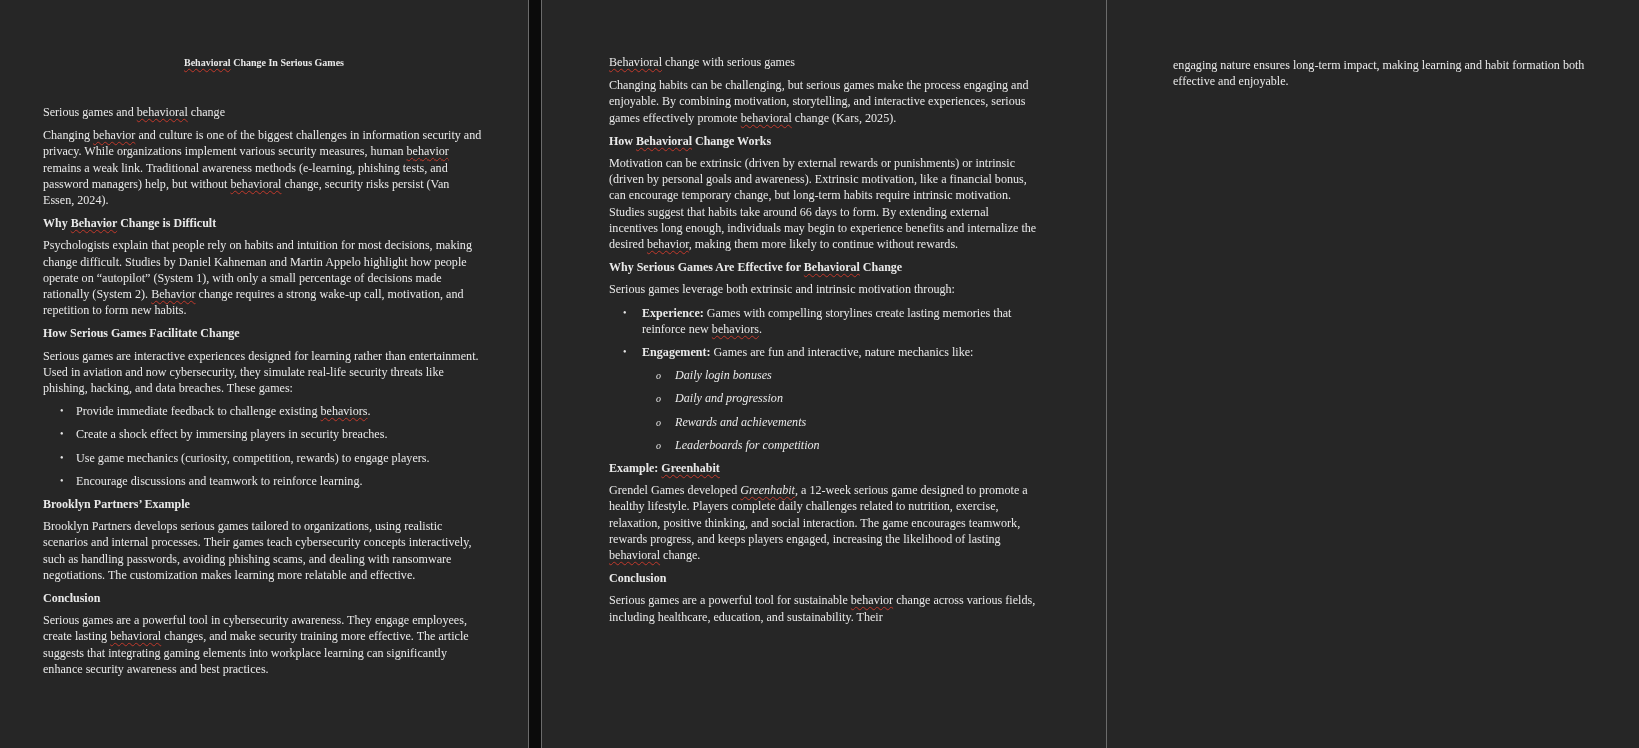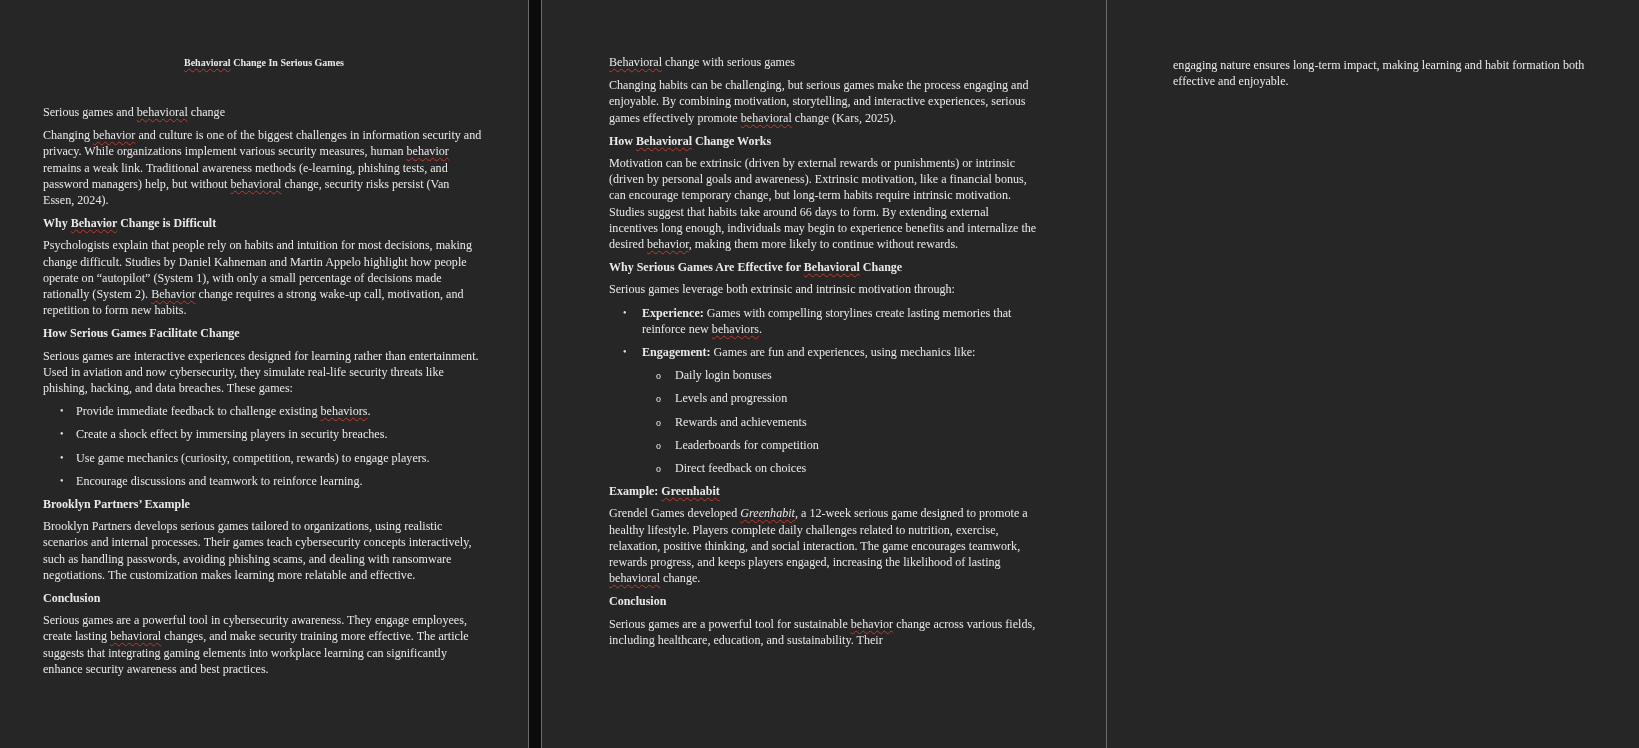--- a/index.html
+++ b/index.html
@@ -34,21 +34,21 @@
   .plain-heading { margin:0 0 7px 0; }
   ul { margin:0 0 6px 0; padding:0; list-style:none; }
   ul li { position:relative; margin:0 0 7px 0; }
   ul.level1 li { padding-left:33px; }
   ul.level1 li::before {
     content:"\2022"; position:absolute; left:17px; top:0; font-size:10px;
   }
   #page2 ul.level1 li { padding-left:33px; }
   #page2 ul.level1 li::before { left:14px; }
   ul.level2 { margin:7px 0 0 0; }
-  ul.level2 li { padding-left:35px; margin-bottom:7px; }
+  ul.level2 li { padding-left:35px; margin-bottom:7px;font-style:italic; }
   ul.level2 li::before {
     content:"o"; position:absolute; left:19px; top:1px; font-size:10px;
   }
   .sp { text-decoration:underline wavy #c0392b; text-decoration-thickness:1px; text-underline-offset:2px; }
   .ital { font-style:italic; }
   b { font-weight:bold; }
 </style>
 </head>
 <body>
 
@@ -80,27 +80,26 @@
   <div class="content">
     <div class="content-inner">
       <p class="plain-heading"><span class="sp">Behavioral</span> change with serious games</p>
       <p>Changing habits can be challenging, but serious games make the process engaging and enjoyable. By combining motivation, storytelling, and interactive experiences, serious games effectively promote <span class="sp">behavioral</span> change (Kars, 2025).</p>
       <h3>How <span class="sp">Behavioral</span> Change Works</h3>
       <p>Motivation can be extrinsic (driven by external rewards or punishments) or intrinsic (driven by personal goals and awareness). Extrinsic motivation, like a financial bonus, can encourage temporary change, but long-term habits require intrinsic motivation. Studies suggest that habits take around 66 days to form. By extending external incentives long enough, individuals may begin to experience benefits and internalize the desired <span class="sp">behavior</span>, making them more likely to continue without rewards.</p>
       <h3>Why Serious Games Are Effective for <span class="sp">Behavioral</span> Change</h3>
       <p>Serious games leverage both extrinsic and intrinsic motivation through:</p>
       <ul class="level1">
         <li><b>Experience:</b><span> Games with compelling storylines create lasting memories that reinforce new <span class="sp">behaviors</span>.</span></li>
-        <li><b>Engagement:</b><span> Games are fun and experiences, using mechanics like:</span>
+        <li><b>Engagement:</b><span> Games are fun and interactive, nature mechanics like:</span>
           <ul class="level2">
             <li>Daily login bonuses</li>
-            <li>Levels and progression</li>
+            <li>Daily and progression</li>
             <li>Rewards and achievements</li>
             <li>Leaderboards for competition</li>
-            <li>Direct feedback on choices</li>
           </ul>
         </li>
       </ul>
       <h3>Example: <span class="sp">Greenhabit</span></h3>
       <p><span>Grendel Games developed </span><span class="ital sp">Greenhabit</span><span>, a 12-week serious game designed to promote a healthy lifestyle. Players complete daily challenges related to nutrition, exercise, relaxation, positive thinking, and social interaction. The game encourages teamwork, rewards progress, and keeps players engaged, increasing the likelihood of lasting <span class="sp">behavioral</span> change.</span></p>
       <h3>Conclusion</h3>
       <p>Serious games are a powerful tool for sustainable <span class="sp">behavior</span> change across various fields, including healthcare, education, and sustainability. Their</p>
     </div>
   </div>
 </div>

